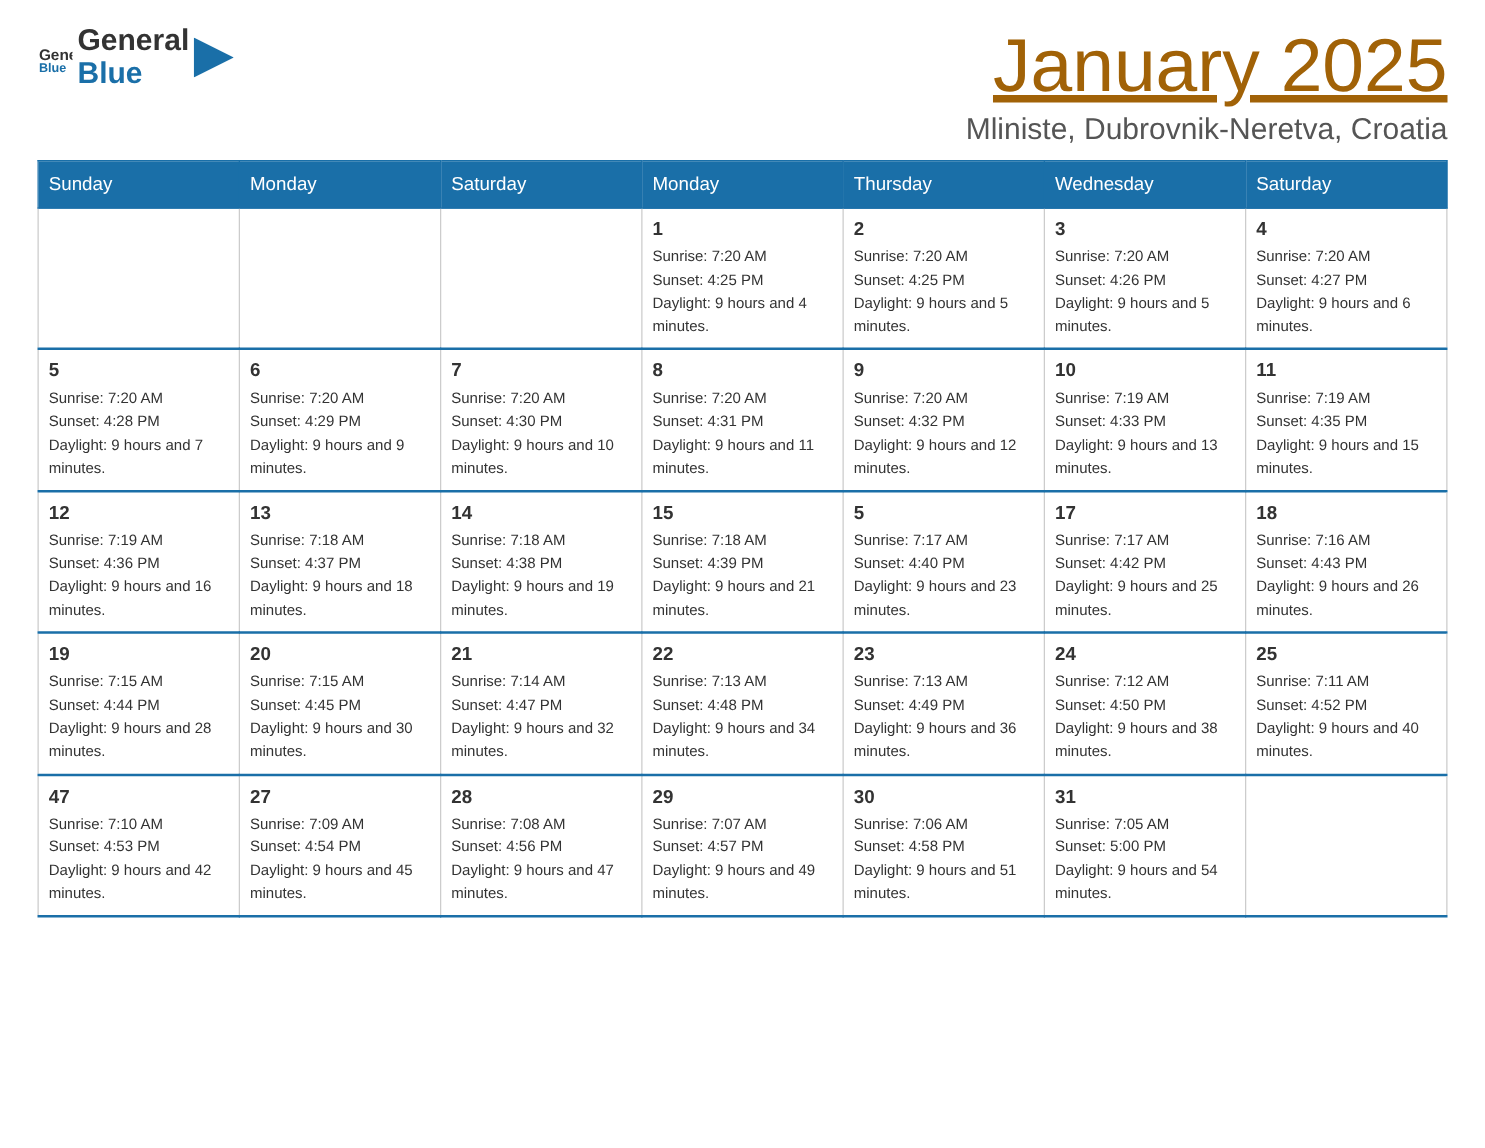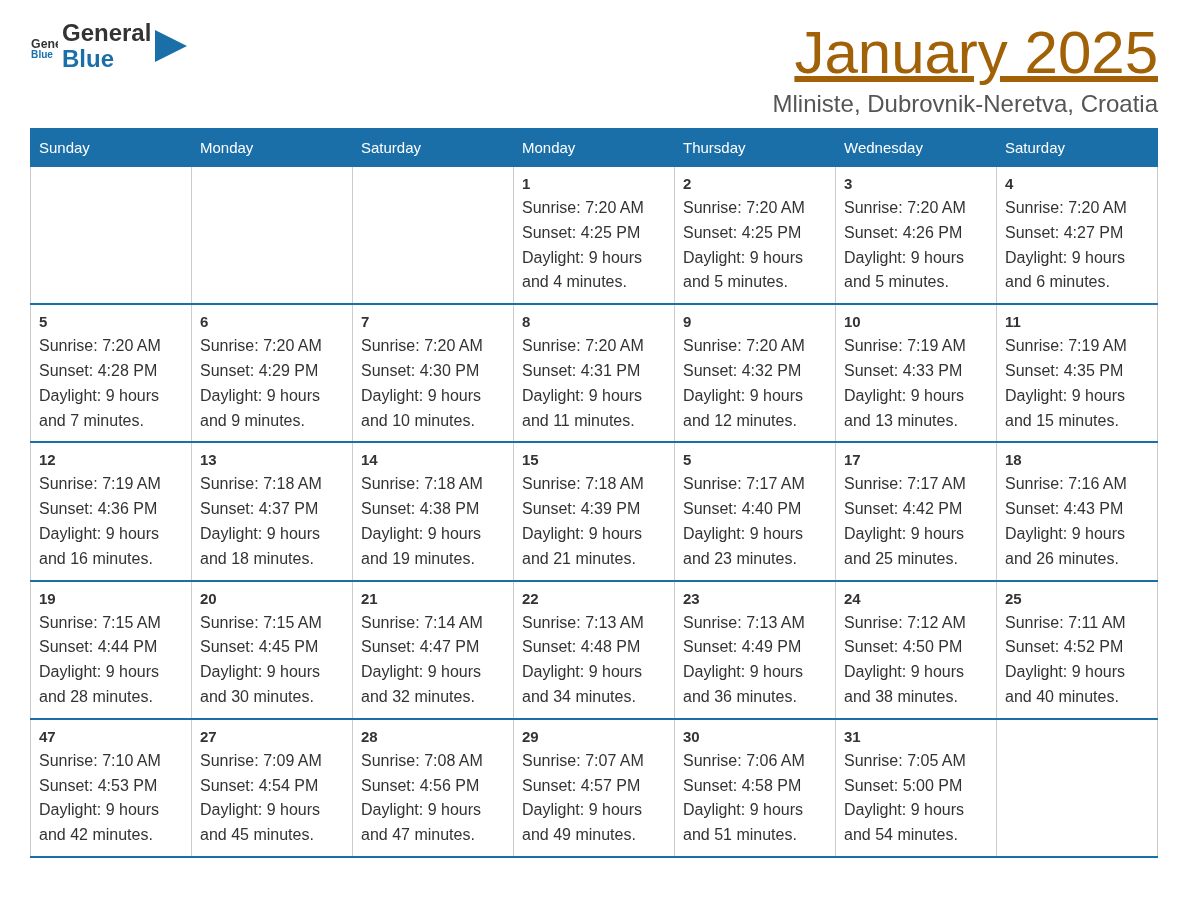--- a/index.html
+++ b/index.html
@@ -71,21 +71,21 @@
     tbody tr td:last-child {
       border-right: 1px solid #ccc;
     }
     .day-num {
       font-size: 15px;
       font-weight: bold;
       display: block;
       margin-bottom: 4px;
     }
     .day-info {
-      font-size: 16px;
+      font-size: 12px;
       line-height: 1.55;
       color: #333;
     }
     tbody tr td.empty {
       background: #fff;
     }
   </style>
 </head>
 <body>
 

